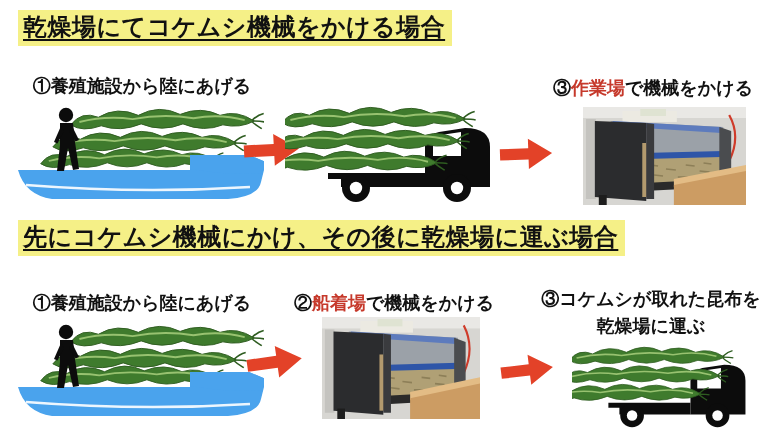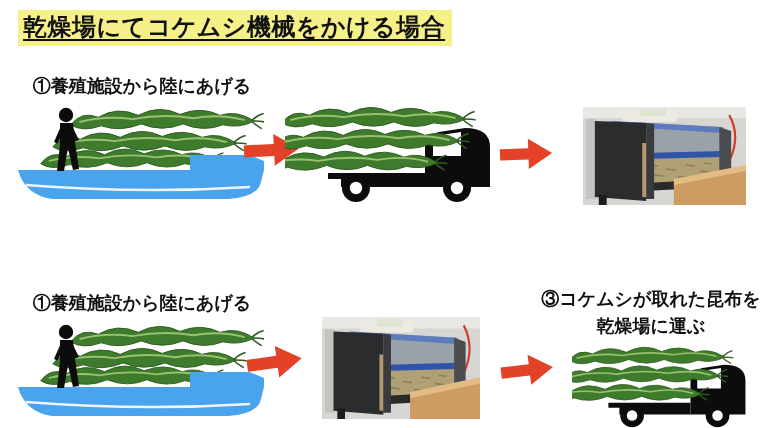--- a/index.html
+++ b/index.html
@@ -85,20 +85,23 @@
 
       <g id="arrow">
         <polygon points="0,13 30,13 30,3 55,19 30,35 30,25 0,25" fill="var(--arrow)"></polygon>
       </g>
     </defs>
   </svg>
 
   <div class="title title-1">乾燥場にてコケムシ機械をかける場合</div>
 
   <div class="step-label" style="left:14px;top:74px;width:256px;">①養殖施設から陸にあげる</div>
+  <div class="step-label" style="left:538px;top:76px;width:230px;">
+    <span>③</span><span class="red">作業場</span><span>で機械をかける</span>
+  </div>
 
   <div class="art" style="left:12px;top:99px;width:252px;height:106px;">
     <svg viewBox="0 0 252 106">
         <use href="#boat-scene"></use>
       </svg>
   </div>
   <div class="art" style="left:243px;top:131px;width:58px;height:38px;transform:rotate(-3deg);">
     <svg viewBox="0 0 56 38">
         <use href="#arrow"></use>
       </svg>
@@ -112,22 +115,26 @@
     <svg viewBox="0 0 56 38">
         <use href="#arrow"></use>
       </svg>
   </div>
   <div class="art" style="left:583px;top:107px;width:163px;height:98px;">
     <svg viewBox="0 0 165 98" preserveAspectRatio="none">
         <use href="#machine-photo"></use>
       </svg>
   </div>
 
+  <div class="title title-2">先にコケムシ機械にかけ、その後に乾燥場に運ぶ場合</div>
 
   <div class="step-label" style="left:14px;top:291px;width:256px;">①養殖施設から陸にあげる</div>
+  <div class="step-label" style="left:278px;top:291px;width:232px;">
+    <span>②</span><span class="red">船着場</span><span>で機械をかける</span>
+  </div>
   <div class="step-label two-line" style="left:531px;top:286px;width:240px;">
     <div>③コケムシが取れた昆布を</div>
     <div>乾燥場に運ぶ</div>
   </div>
 
   <div class="art" style="left:12px;top:316px;width:252px;height:106px;">
     <svg viewBox="0 0 252 106">
         <use href="#boat-scene"></use>
       </svg>
   </div>

